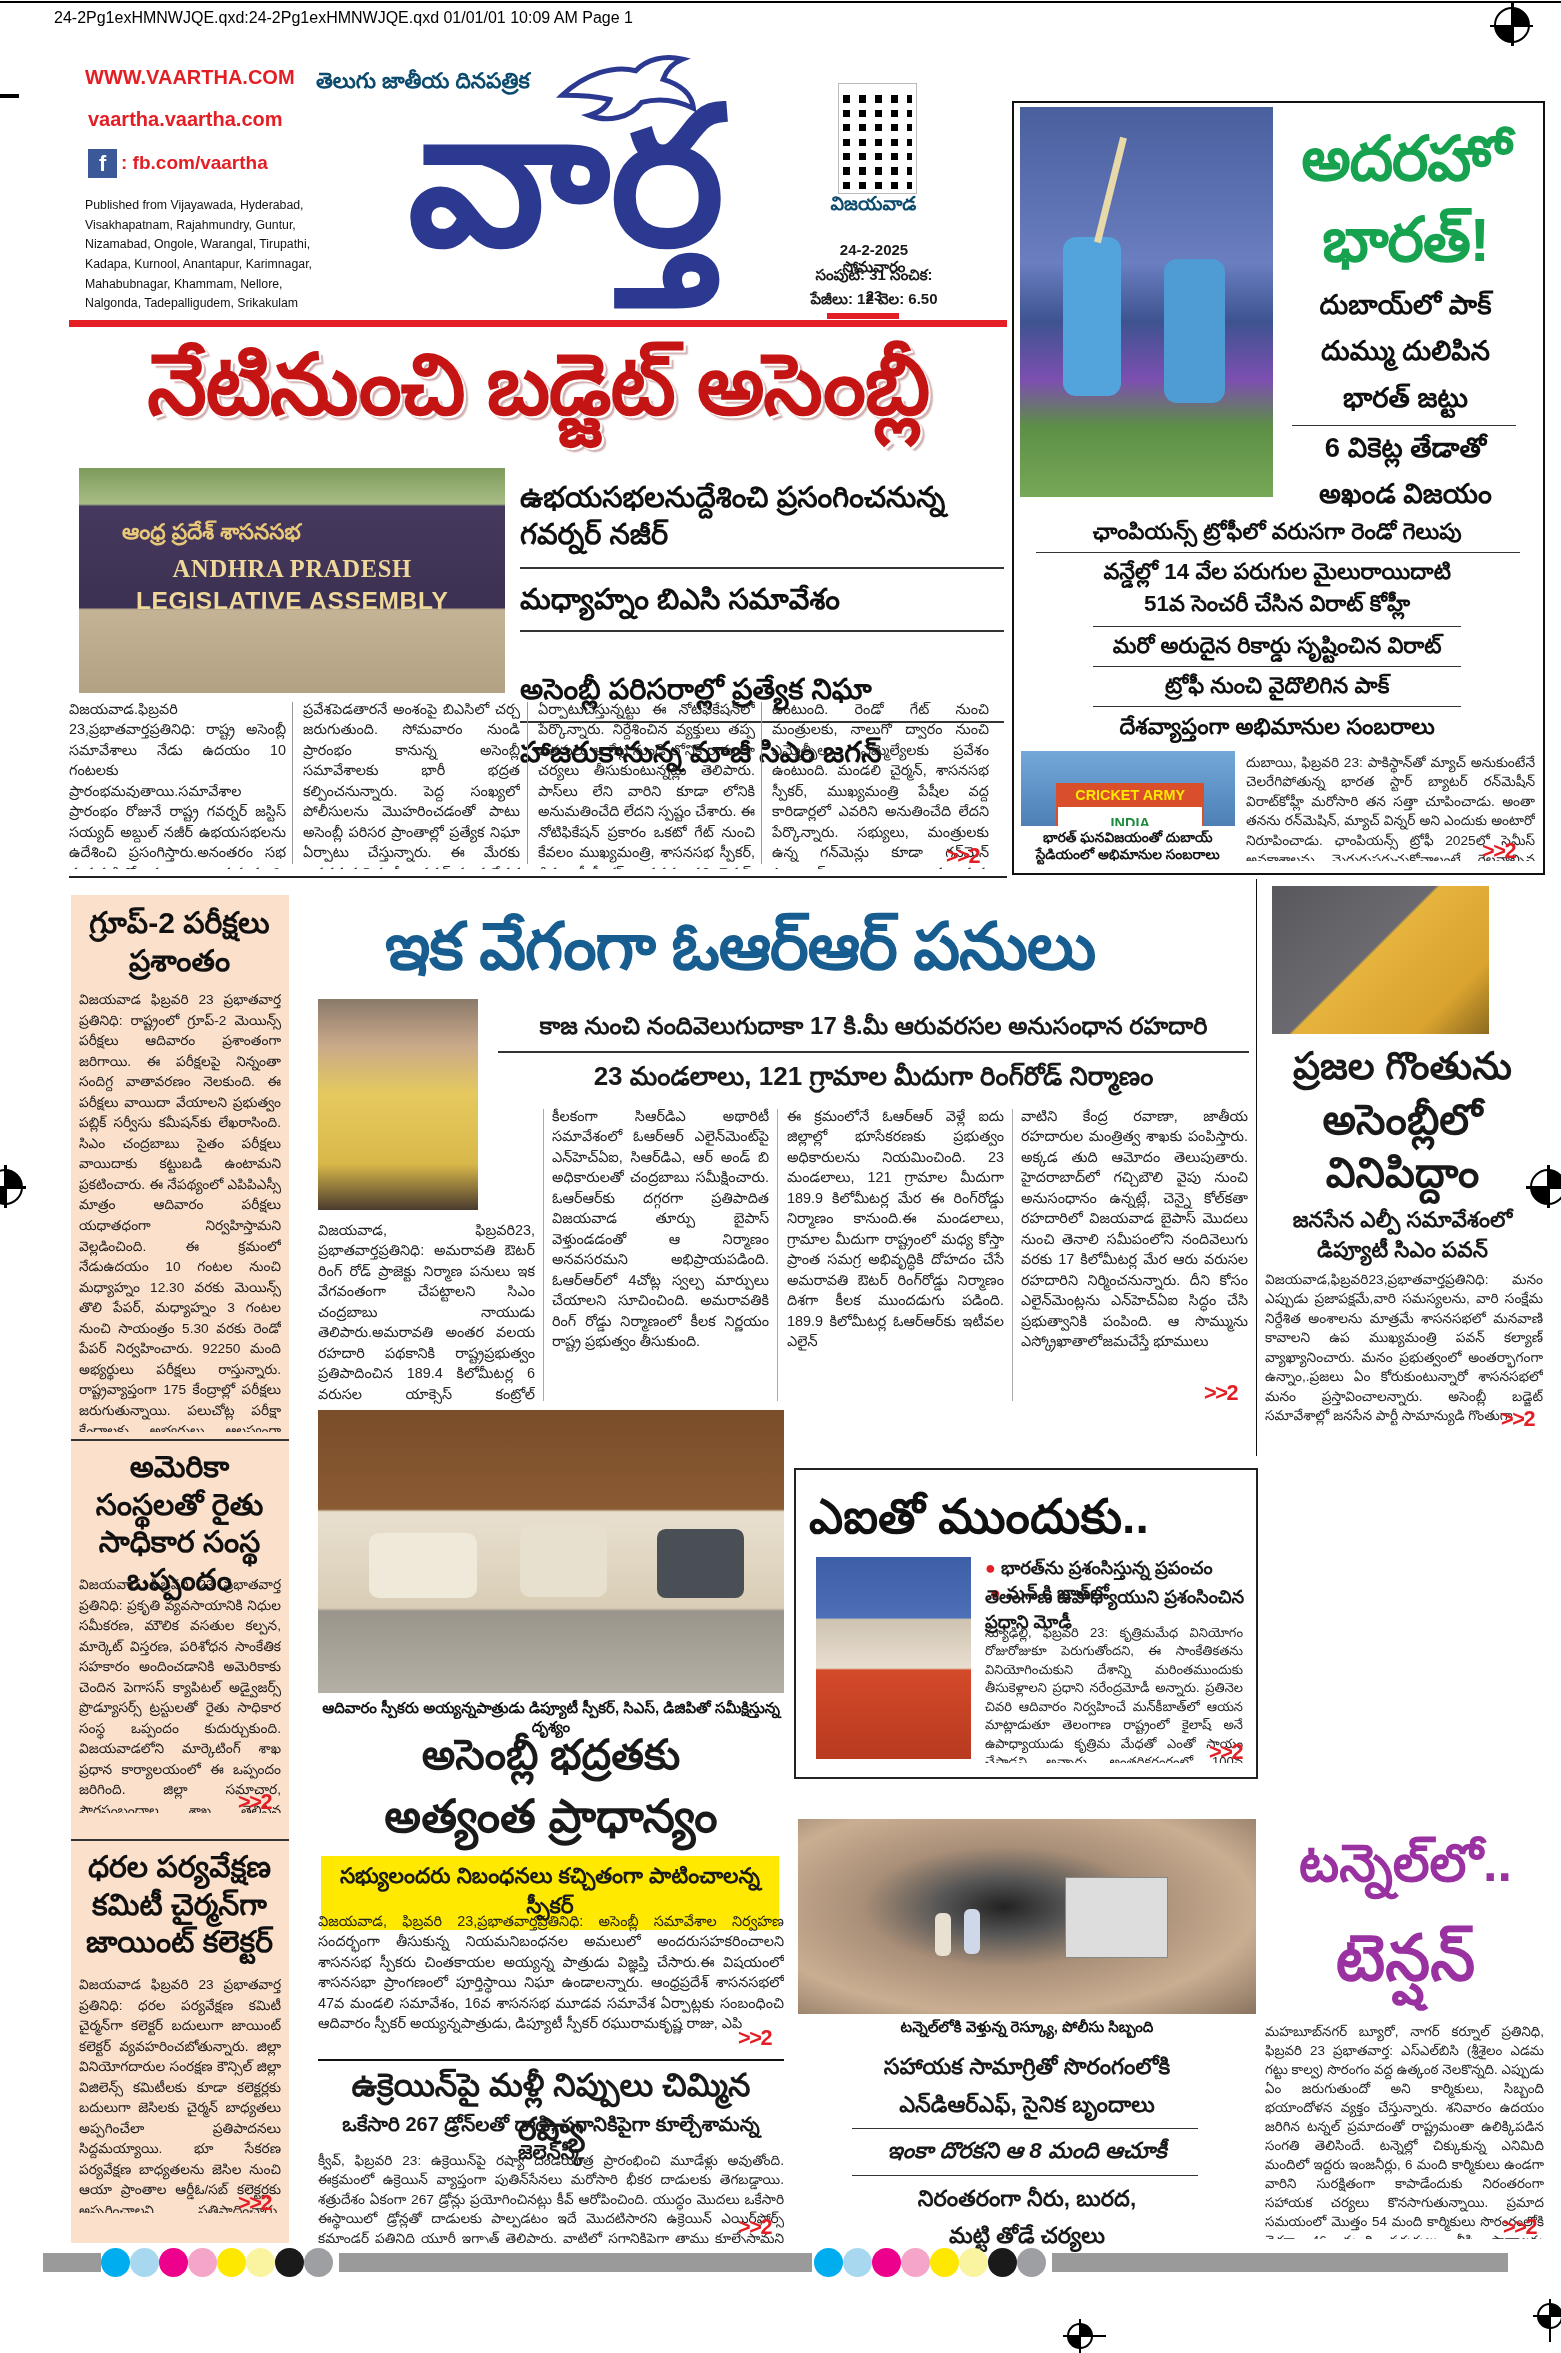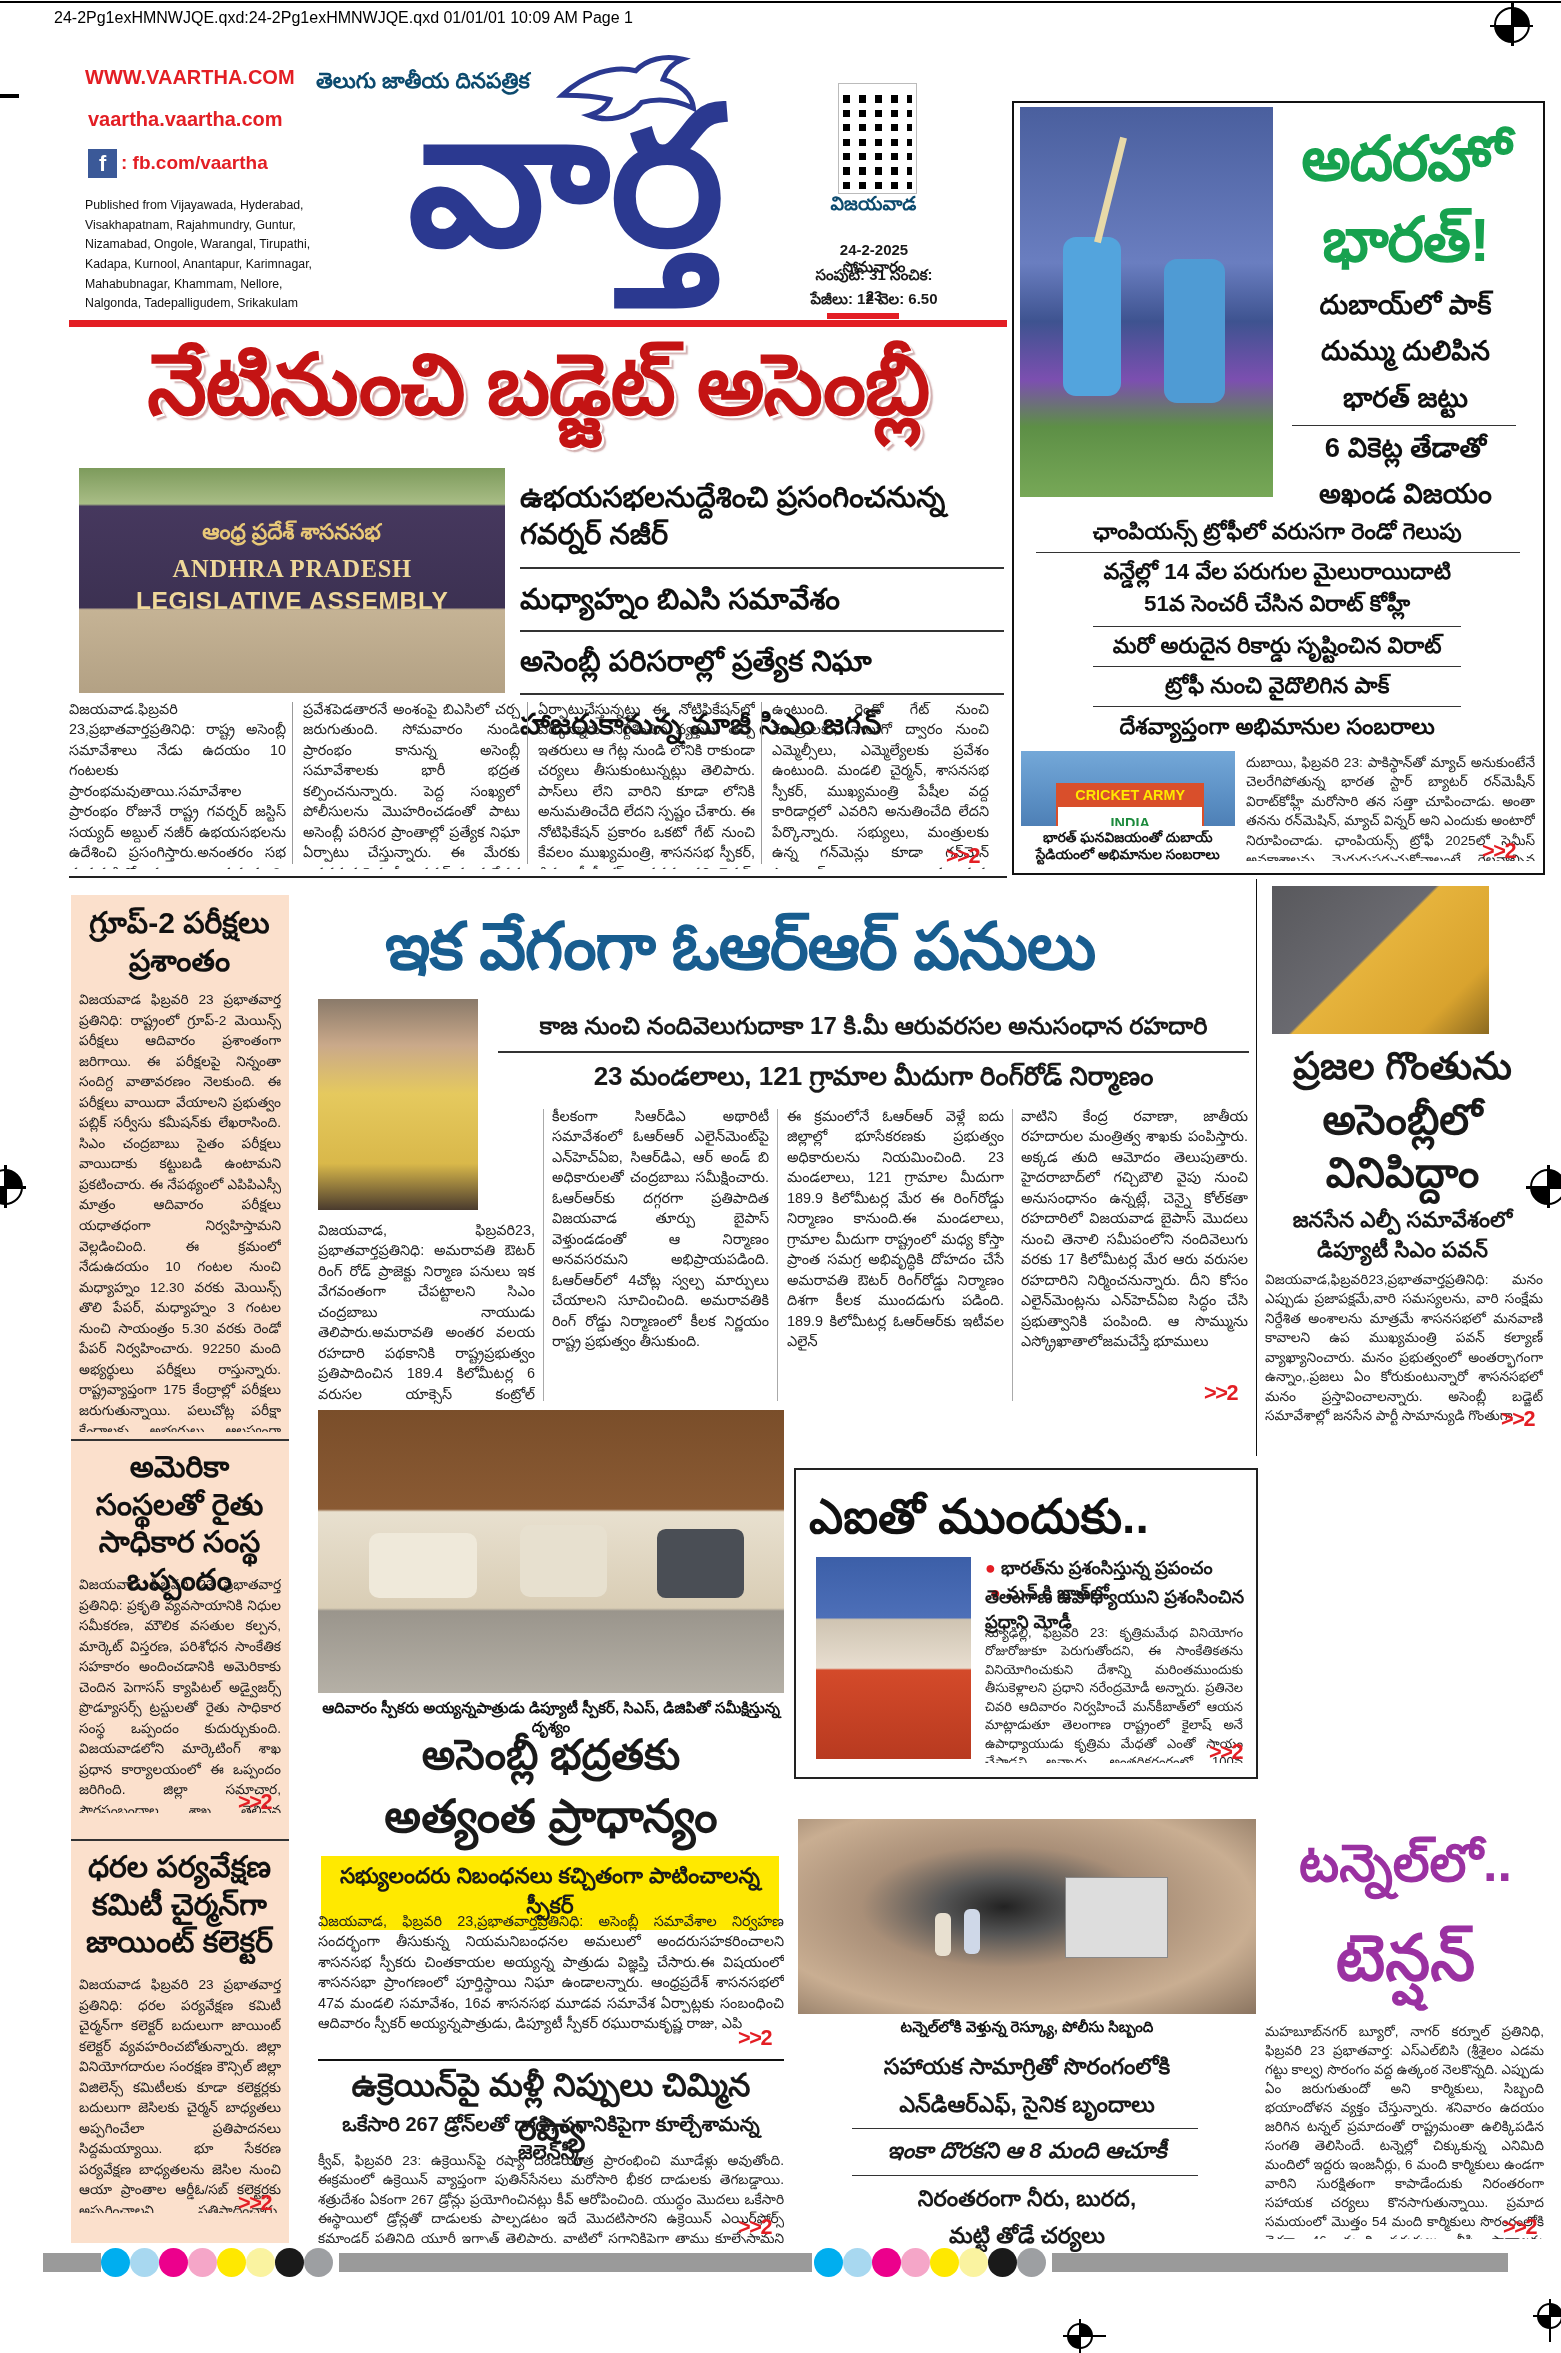--- a/index.html
+++ b/index.html
@@ -66,29 +66,29 @@
   <div class="abs b c" style="left:807px;top:241px;width:134px;font-size:15px;">24-2-2025  సోమవారం</div>
   <div class="abs b c" style="left:807px;top:266px;width:134px;font-size:15px;">సంపుటి: 31  సంచిక: 23</div>
   <div class="abs b c" style="left:807px;top:290px;width:134px;font-size:15px;">పేజీలు: 12  వెల: 6.50</div>
   <div class="abs" style="left:827px;top:313px;width:72px;height:5.8px;background:#e31e24;"></div>
 
   <div class="abs" style="left:69px;top:320px;width:938px;height:7.2px;background:#e31e24;"></div>
 
   <div class="abs c lead-head" style="left:69px;top:336px;width:938px;">నేటినుంచి బడ్జెట్ అసెంబ్లీ</div>
 
   <div class="abs photo" style="left:79px;top:468px;width:426px;height:225px;background:linear-gradient(180deg,#7d9b5c 0%,#a9bd86 16%,#46385e 17%,#3c3152 62%,#c5b395 63%,#b3a184 100%);">
-    <div class="abs" style="left:43px;top:51px;width:339px;text-align:center;color:#e9c978;font-size:21.7px;font-weight:bold;">ఆంధ్ర ప్రదేశ్ శాసనసభ</div>
+    <div class="abs" style="left:43px;top:51px;width:339px;color:#e9c978;font-size:21.7px;font-weight:bold;">ఆంధ్ర ప్రదేశ్ శాసనసభ</div>
     <div class="abs" style="left:21.7px;top:87px;width:383px;text-align:center;color:#efd89a;font-size:24.5px;font-weight:bold;letter-spacing:0.7px;font-family:Liberation Serif, serif;">ANDHRA PRADESH</div>
     <div class="abs" style="left:21.7px;top:119px;width:383px;text-align:center;color:#efd89a;font-size:24.5px;font-weight:bold;letter-spacing:0.7px;">LEGISLATIVE ASSEMBLY</div>
   </div>
 
   <div class="abs" style="left:520px;top:473px;width:484px;">
     <div class="sub-big" style="padding:5.8px 0 13px 0;border-bottom:2.2px solid #333;">ఉభయసభలనుద్దేశించి ప్రసంగించనున్న గవర్నర్ నజీర్</div>
     <div class="sub-big" style="padding:11.5px 0;border-bottom:2.2px solid #333;">మధ్యాహ్నం బిఎసి సమావేశం</div>
-    <div class="sub-big" style="padding:11.5px 0;border-bottom:2.2px solid #333;">అసెంబ్లీ పరిసరాల్లో ప్రత్యేక నిఘా</div>
+    <div class="sub-big" style="padding:11.5px 0;border-bottom:2.2px solid #333;margin-top:28px;">అసెంబ్లీ పరిసరాల్లో ప్రత్యేక నిఘా</div>
     <div class="sub-big" style="padding:11.5px 0;">హాజరుకానున్న మాజీ సిఎం జగన్</div>
   </div>
 
   <div class="abs body-txt j" style="left:69px;top:699px;width:217px;height:170px;overflow:hidden;">విజయవాడ.ఫిబ్రవరి 23,ప్రభాతవార్తప్రతినిధి: రాష్ట్ర అసెంబ్లీ సమావేశాలు నేడు ఉదయం 10 గంటలకు ప్రారంభమవుతాయి.సమావేశాల ప్రారంభం రోజునే రాష్ట్ర గవర్నర్ జస్టిస్ సయ్యద్ అబ్దుల్ నజీర్ ఉభయసభలను ఉదేశించి ప్రసంగిస్తారు.అనంతరం సభ మరుసటి రోజుకు వాయిదా పడుతుంది. ఈ క్రమంలోనే మధ్యాహ్నం 12 గంటలకు బిఎసి సమావేశం జరుగుతుంది. సభ ఎన్ని రోజులు ఏఏ బిల్లులు</div>
   <div class="abs body-txt j" style="left:303px;top:699px;width:217px;height:170px;overflow:hidden;">ప్రవేశపెడతారనే అంశంపై బిఎసిలో చర్చ జరుగుతుంది. సోమవారం నుండి ప్రారంభం కానున్న అసెంబ్లీ సమావేశాలకు భారీ భద్రత కల్పించనున్నారు. పెద్ద సంఖ్యలో పోలీసులను మొహరించడంతో పాటు అసెంబ్లీ పరిసర ప్రాంతాల్లో ప్రత్యేక నిఘా ఏర్పాటు చేస్తున్నారు. ఈ మేరకు శాసనసభ సెక్రటరీ జనరల్ సూర్యదేవర ప్రసన్నకుమార్ బులిటెన్ విడుదల చేశారు. నాలుగు ప్రవేశ ద్వారాలను</div>
   <div class="abs body-txt j" style="left:538px;top:699px;width:217px;height:170px;overflow:hidden;">ఏర్పాటుచేస్తున్నట్టు ఈ నోటిఫికేషన్‌లో పేర్కొన్నారు. నిర్దేశించిన వ్యక్తులు తప్ప ఇతరులు ఆ గేట్ల నుండి లోనికి రాకుండా చర్యలు తీసుకుంటున్నట్లు తెలిపారు. పాస్‌లు లేని వారిని కూడా లోనికి అనుమతించేది లేదని స్పష్టం చేశారు. ఈ నోటిఫికేషన్ ప్రకారం ఒకటో గేట్ నుంచి కేవలం ముఖ్యమంత్రి, శాసనసభ స్పీకర్, డిప్యూటీ స్పీకర్, శాసనమండలి చైర్మన్, డిప్యూటీ చైర్మన్, ఉప ముఖ్యమంత్రులకు మాత్రమే ప్రవేశం</div>
   <div class="abs body-txt j" style="left:772px;top:699px;width:217px;height:170px;overflow:hidden;">ఉంటుంది. రెండో గేట్ నుంచి మంత్రులకు, నాలుగో ద్వారం నుంచి ఎమ్మెల్సీలు, ఎమ్మెల్యేలకు ప్రవేశం ఉంటుంది. మండలి చైర్మన్, శాసనసభ స్పీకర్, ముఖ్యమంత్రి పేషీల వద్ద కారిడార్లలో ఎవరిని అనుతించేది లేదని పేర్కొన్నారు. సభ్యులు, మంత్రులకు ఉన్న గన్‌మెన్లు కూడా గన్‌మెన్ పాయింట్ ద్వారా ముందుకు అనుమతించకుండా ఆంక్షలు విధించారు. శాఖల నుంచి వచ్చే సిబ్బంది కూడా ఎక్కడ పడితే</div>
   <div class="abs jump" style="left:946px;top:843px;">&gt;&gt;2</div>
   <div class="abs" style="left:292px;top:702px;width:0.7px;height:162px;background:#999;"></div>
   <div class="abs" style="left:527px;top:702px;width:0.7px;height:162px;background:#999;"></div>

